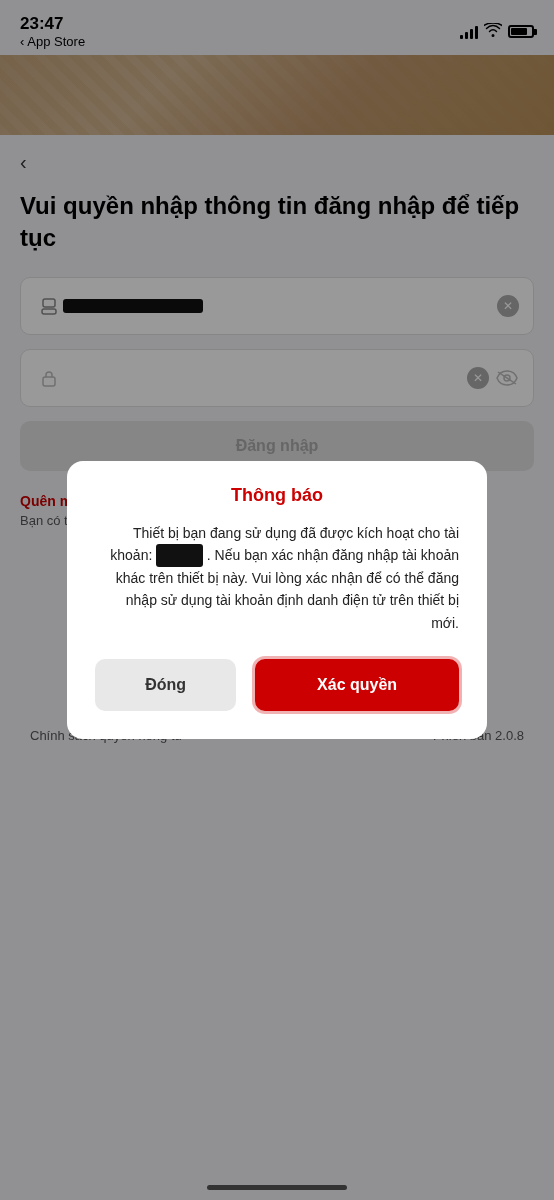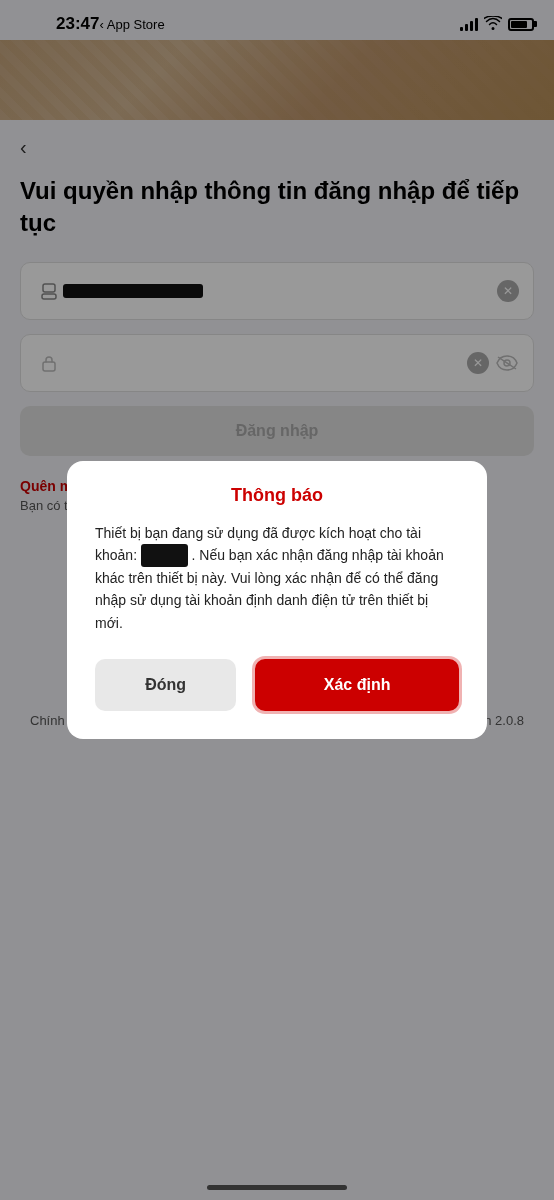--- a/index.html
+++ b/index.html
@@ -18,22 +18,21 @@
       display: flex;
       justify-content: space-between;
       align-items: center;
       padding: 14px 20px 6px 20px;
       background: transparent;
       position: relative;
       z-index: 1;
     }
     .status-left {
       display: flex;
-      flex-direction: row;
-      margin-left: 36px;
+      flex-direction: column;
     }
     .status-time {
       font-size: 17px;
       font-weight: 600;
       color: #000;
       line-height: 1.2;
     }
     .status-appstore {
       font-size: 13px;
       color: #000;
@@ -244,20 +243,21 @@
       font-size: 18px;
       font-weight: 700;
       color: #cc0000;
       margin-bottom: 16px;
     }
     .modal-body {
       font-size: 14px;
       color: #222;
       line-height: 1.6;
       margin-bottom: 25px;
+      text-align: right;
     }
     .modal-note {
       font-size: 14px;
       color: #222;
       line-height: 1.6;
       margin-bottom: 20px;
       text-align: center;
     }
     .modal-buttons {
       display: flex;
@@ -446,21 +446,21 @@
 <div class="overlay">
   <div class="modal">
     <div class="modal-title">Thông báo</div>
     <div class="modal-body">
       <span>Thiết bị bạn đang sử dụng đã được kích hoạt cho tài khoản:</span>
       <span class="highlight-box">&nbsp;&nbsp;&nbsp;&nbsp;&nbsp;&nbsp;&nbsp;&nbsp;&nbsp;&nbsp;&nbsp;&nbsp;</span>
       <span>. Nếu bạn xác nhận đăng nhập tài khoản khác trên thiết bị này. Vui lòng xác nhận để có thể đăng nhập sử dụng tài khoản định danh điện tử trên thiết bị mới.</span>
     </div>
     <div class="modal-buttons">
       <button class="btn-close">Đóng</button>
-      <button class="btn-confirm">Xác định</button>
+      <button class="btn-confirm">Xác quyền</button>
     </div>
   </div>
 </div>
 
 <div class="bottom-section">
   <div class="bottom-icons">
     <div class="bottom-icon-item">
       <div class="circle-icon">?</div>
       <div class="icon-label">Câu hỏi<br>thường gặp</div>
     </div>

